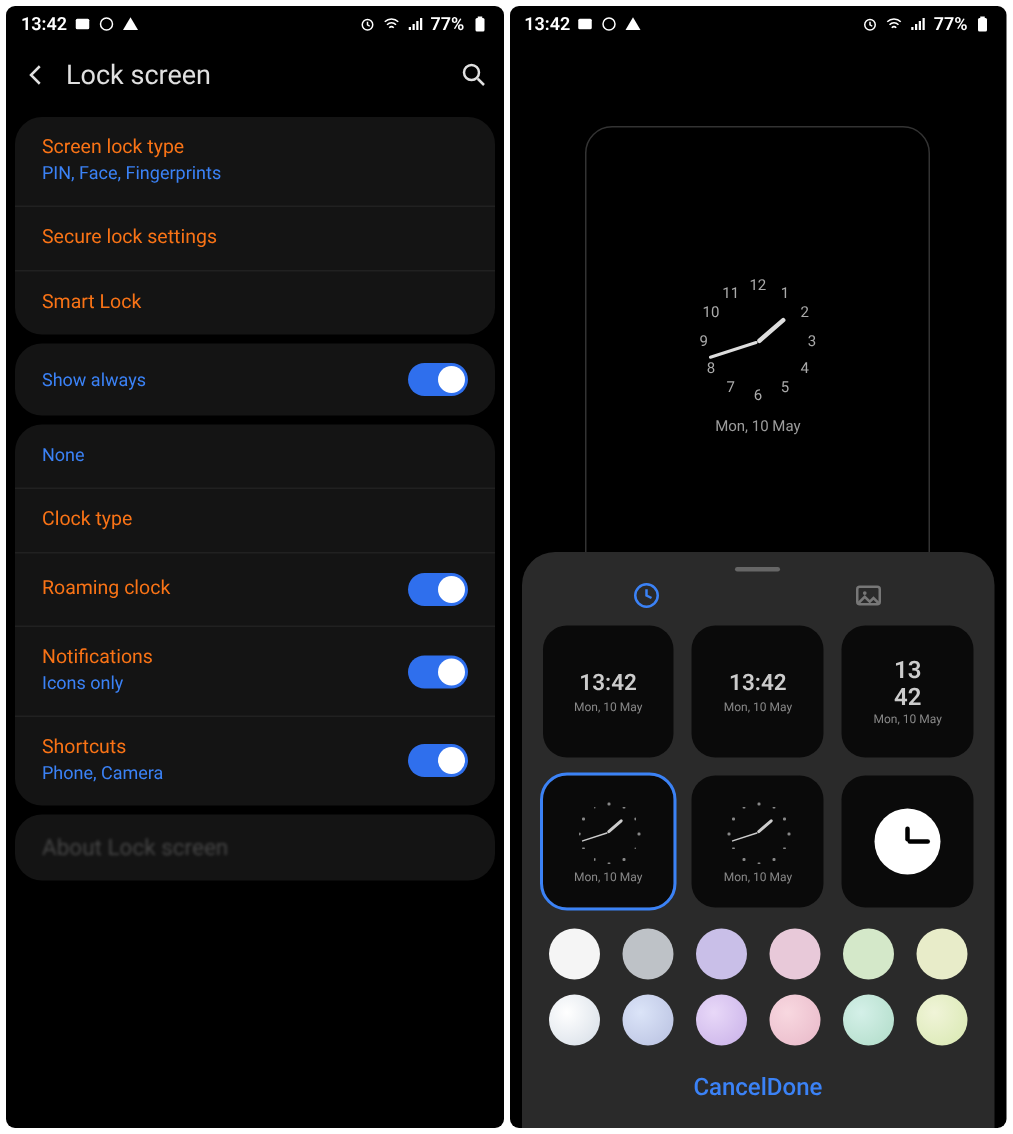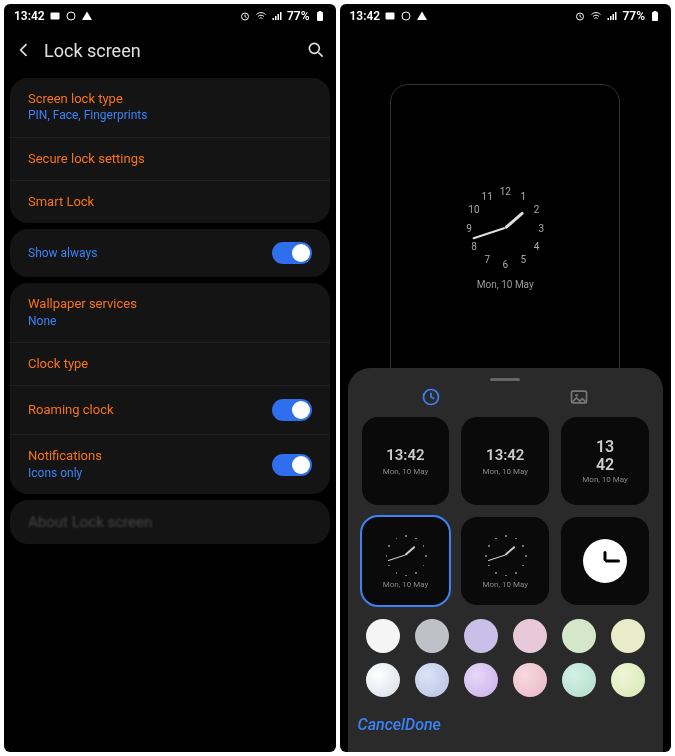--- a/index.html
+++ b/index.html
@@ -71,21 +71,21 @@
     .swatch.s2{background:#c9bfe8;}
     .swatch.s3{background:#e8c9d9;}
     .swatch.s4{background:#d4e8c9;}
     .swatch.s5{background:#e8ecc9;}
     .swatch.s6{background:radial-gradient(circle at 35% 35%,#fff,#d5dde6);}
     .swatch.s7{background:radial-gradient(circle at 35% 35%,#dbe4f8,#b8c0e0);}
     .swatch.s8{background:radial-gradient(circle at 35% 35%,#e8d8f8,#c8b0e8);}
     .swatch.s9{background:radial-gradient(circle at 35% 35%,#f8d8e0,#e8b8c8);}
     .swatch.s10{background:radial-gradient(circle at 35% 35%,#d4f0e8,#b0dcc8);}
     .swatch.s11{background:radial-gradient(circle at 35% 35%,#f0f4d8,#d8e8b0);}
-    .actions { display:flex; justify-content:flex-start; padding:14px 0 4px;font-style:italic; }
+    .actions { display:flex; justify-content:center; padding:14px 0 4px; }
     .actions span { color:#3b82f6; font-size:16px; font-weight:500; }
   </style>
 </head>
 <body>
 
 <div class="container">
 
   <div class="phone">
     <div class="statusbar">
       <div class="sb-left">
@@ -151,39 +151,45 @@
           <div class="row">
             <div class="txt">
               <div class="sub">Show always</div>
             </div>
             <div class="toggle"></div>
           </div>
         </div>
         <div class="group">
           <div class="row">
             <div class="txt">
-              <div class="label">Wallpaper services</div>
               <div class="sub">None</div>
             </div>
           </div>
           <div class="row">
             <div class="txt">
               <div class="label">Clock type</div>
             </div>
           </div>
           <div class="row">
             <div class="txt">
               <div class="label">Roaming clock</div>
             </div>
             <div class="toggle"></div>
           </div>
           <div class="row">
             <div class="txt">
               <div class="label">Notifications</div>
               <div class="sub">Icons only</div>
+            </div>
+            <div class="toggle"></div>
+          </div>
+          <div class="row">
+            <div class="txt">
+              <div class="label">Shortcuts</div>
+              <div class="sub">Phone, Camera</div>
             </div>
             <div class="toggle"></div>
           </div>
         </div>
         <div class="group">
           <div class="faint">About Lock screen</div>
         </div>
       </div>
   </div>
 

